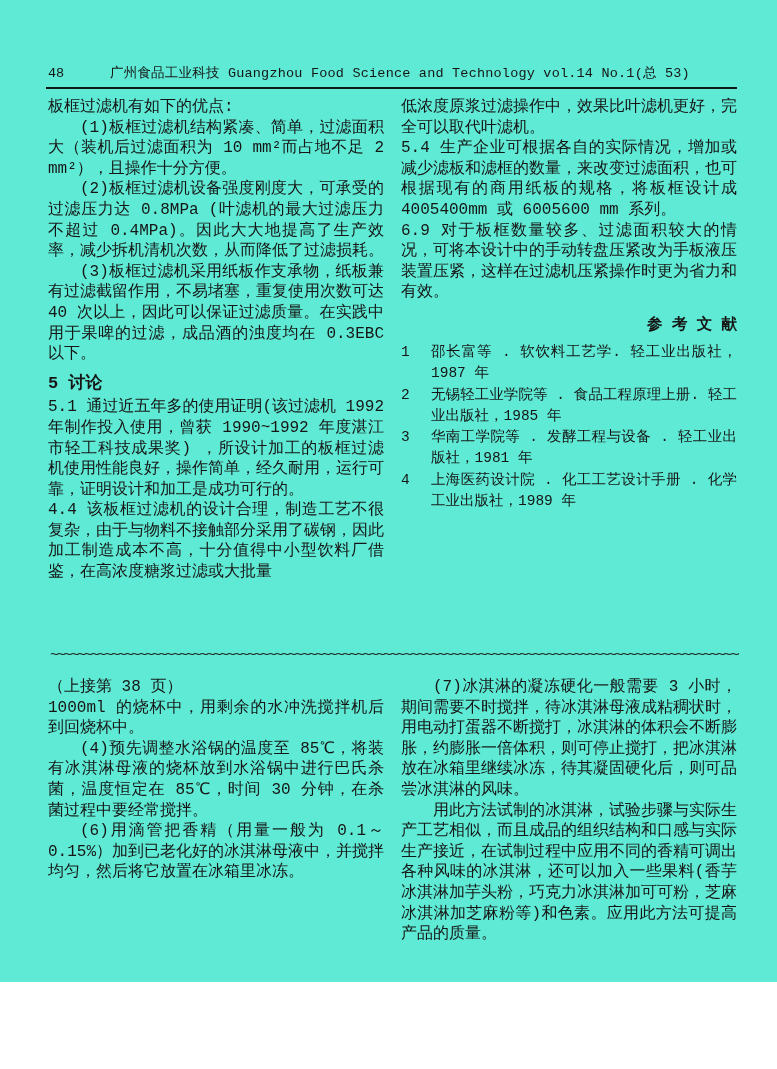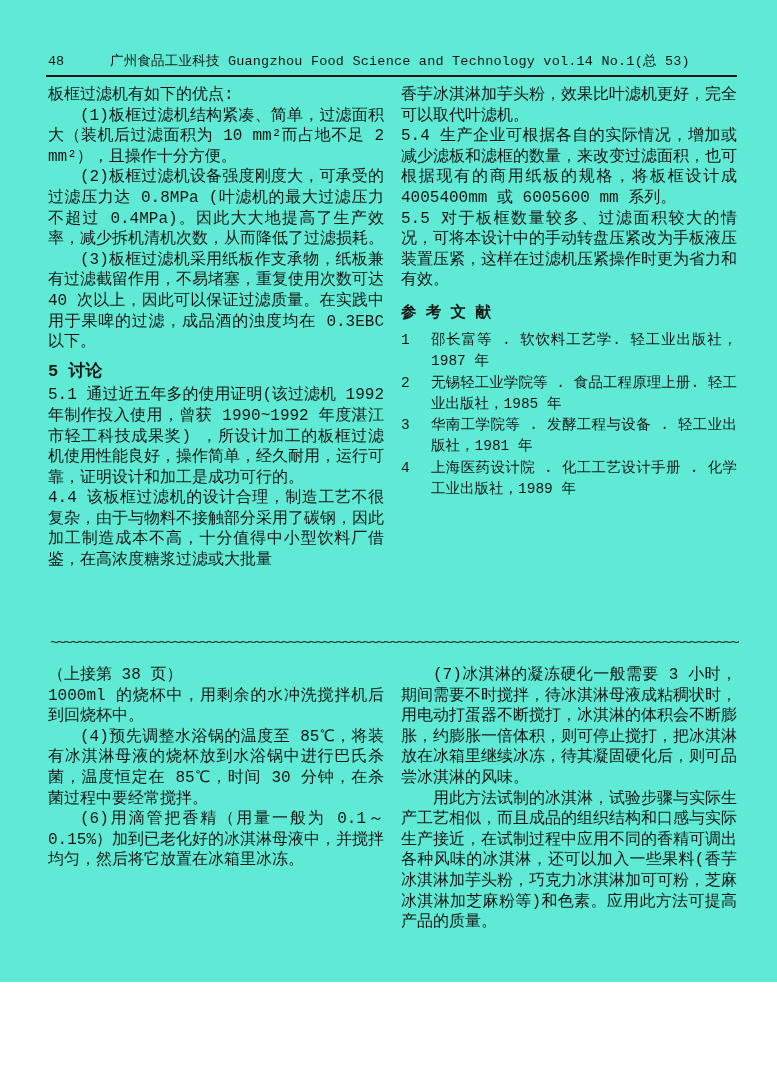--- a/index.html
+++ b/index.html
@@ -12,21 +12,21 @@
     box-sizing:border-box;
     overflow:hidden;
   }
   .header{
     display:flex;align-items:baseline;
     padding:52px 40px 0 48px;
     font-size:13.5px;
     white-space:nowrap;
   }
   .pageno{min-width:62px;}
-  .journal{letter-spacing:.2px;}
+  .journal{letter-spacing:.2px;margin-top:12px;}
   .header-rule{
     height:2px;background:#151515;
     margin:5px 40px 0 46px;
   }
   .columns{
     display:flex;gap:17px;
     padding:8px 40px 0 48px;
   }
   .columns.top{min-height:542px;}
   .col{flex:1;min-width:0;}
@@ -40,21 +40,21 @@
   .para.flush{text-indent:0;}
   .para.heading{
     font-weight:700;
     font-size:17px;
     text-align:left;
     margin:9px 0 3px;
   }
   .ref-heading{
     font-weight:700;
     font-size:15.5px;
-    text-align:left;
+    text-align:right;
     margin:11px 0 7px;
   }
   .ref{
     display:flex;
     font-size:14.5px;
     line-height:21.3px;
   }
   .ref-num{flex:none;width:30px;}
   .ref-text{flex:1;text-align:justify;}
   .squiggle{
@@ -95,26 +95,26 @@
 
         <p class="para heading">5  讨论</p>
 
         <p class="para flush">5.1  通过近五年多的使用证明(该过滤机 1992 年制作投入使用，曾获 1990~1992 年度湛江市轻工科技成果奖) ，所设计加工的板框过滤机使用性能良好，操作简单，经久耐用，运行可靠，证明设计和加工是成功可行的。</p>
 
         <p class="para flush">4.4  该板框过滤机的设计合理，制造工艺不很复杂，由于与物料不接触部分采用了碳钢，因此加工制造成本不高，十分值得中小型饮料厂借鉴，在高浓度糖浆过滤或大批量</p>
       </div>
     <div class="col">
       <div>
 
-          <p class="para flush">香芋冰淇淋加芋头粉，效果比叶滤机更好，完全可以取代叶滤机。</p>
+          <p class="para flush">低浓度原浆过滤操作中，效果比叶滤机更好，完全可以取代叶滤机。</p>
 
 
           <p class="para flush">5.4  生产企业可根据各自的实际情况，增加或减少滤板和滤框的数量，来改变过滤面积，也可根据现有的商用纸板的规格，将板框设计成 4005400mm 或 6005600 mm 系列。</p>
 
-          <p class="para flush">5.5  对于板框数量较多、过滤面积较大的情况，可将本设计中的手动转盘压紧改为手板液压装置压紧，这样在过滤机压紧操作时更为省力和有效。</p>
+          <p class="para flush">6.9  对于板框数量较多、过滤面积较大的情况，可将本设计中的手动转盘压紧改为手板液压装置压紧，这样在过滤机压紧操作时更为省力和有效。</p>
         </div>
       <div class="ref-heading">参 考 文 献</div>
       <div class="refs">
 
           <div class="ref">
             <span class="ref-num">1</span>
             <span class="ref-text">邵长富等 . 软饮料工艺学. 轻工业出版社，1987 年</span>
           </div>
 
           <div class="ref">

